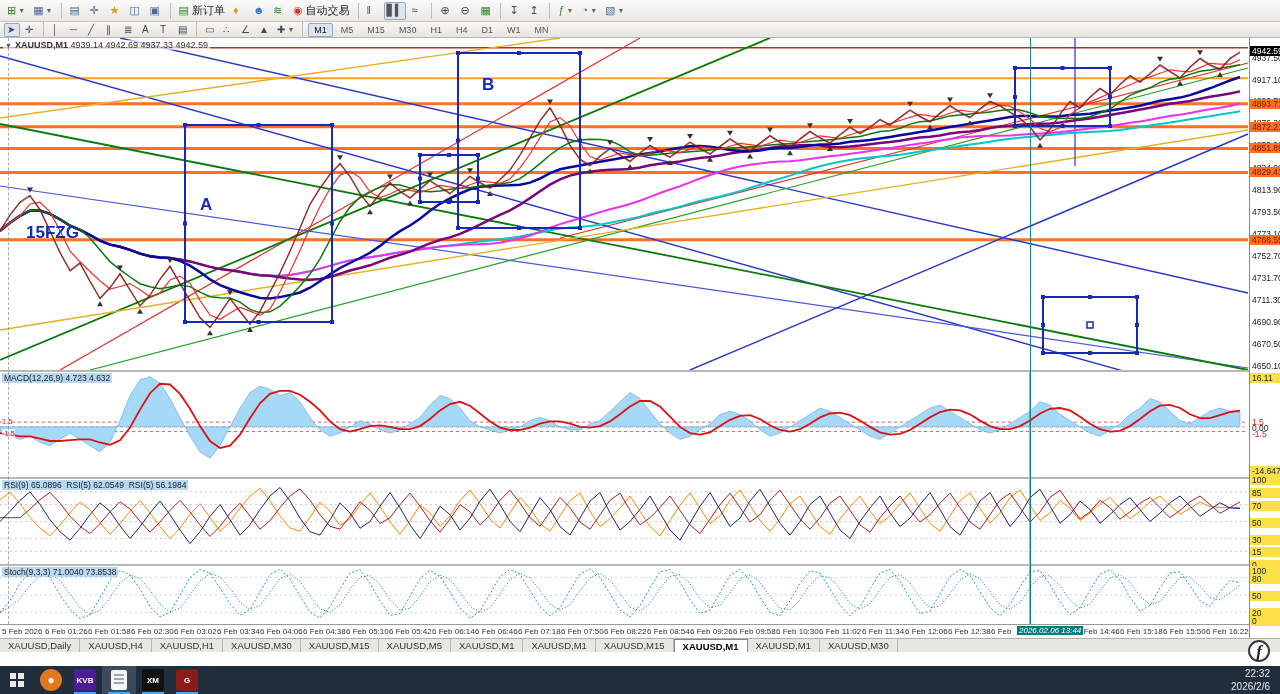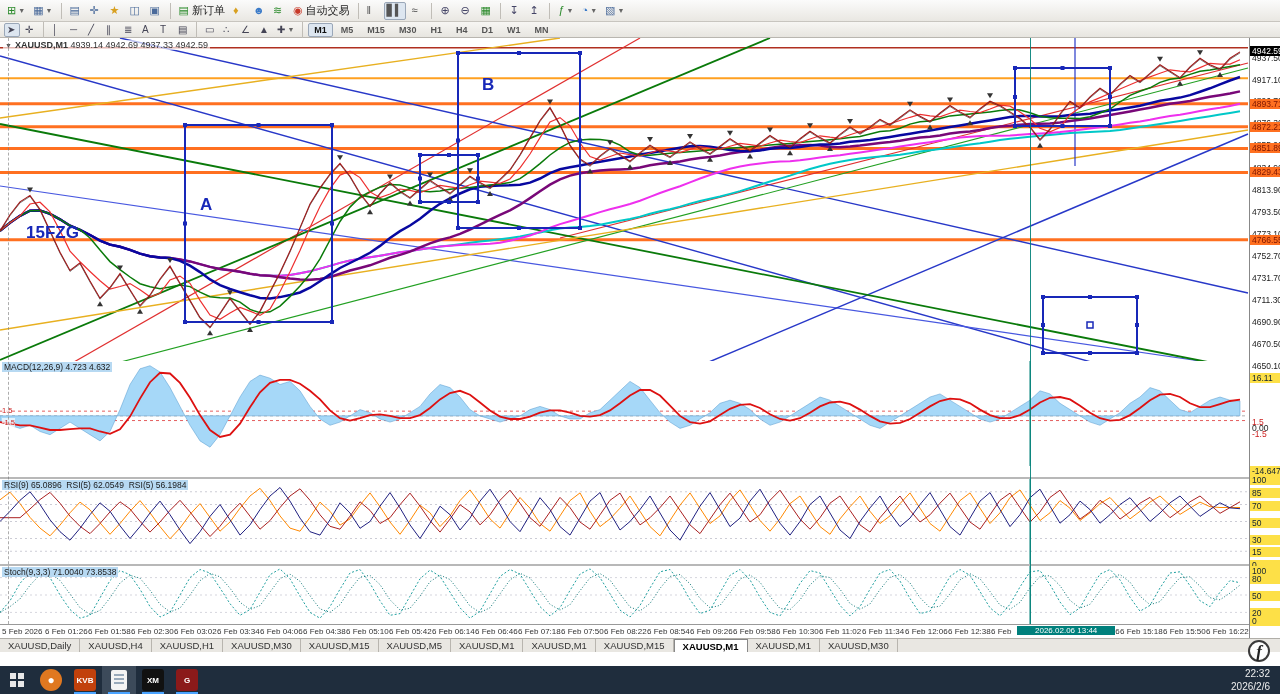--- a/index.html
+++ b/index.html
@@ -7,29 +7,29 @@
 #app { position:relative; width:1280px; height:694px; background:#ffffff; }
 
 
 #tb1 { position:absolute; top:0; left:0; width:1280px; height:22px; background:linear-gradient(#fbfbfb,#e9e7e2); border-bottom:1px solid #c8c5bf; display:flex; align-items:center; padding-left:3px; }
 #tb2 { position:absolute; top:22px; left:0; width:1280px; height:16px; background:linear-gradient(#f7f6f3,#e7e5e0); border-bottom:1px solid #b9b6b0; display:flex; align-items:center; padding-left:3px; }
 .tbtn { display:flex; align-items:center; height:18px; min-width:18px; padding:0 2px; margin:0 1px; font-size:11px; color:#444; border:1px solid transparent; border-radius:2px; cursor:default; }
 .tbtn .g { font-size:11px; line-height:1; }
 .tbtn .lbl { font-size:11px; margin-left:3px; color:#222; }
 .tbtn .dd { font-size:7px; color:#666; margin-left:2px; }
 .tsep { width:1px; height:16px; background:#c0bdb7; margin:0 4px; }
-.tfbtn { font-size:9px; color:#555; padding:1px 5px; margin:0 1px; border:1px solid transparent; border-radius:2px;font-weight:bold; }
+.tfbtn { font-size:9px; color:#555; padding:1px 5px; margin:0 1px; border:1px solid transparent; border-radius:2px; }
 .tfbtn.active { border-color:#9aa7b8; background:#dde6f0; color:#111; }
 .tool2 { height:14px; min-width:16px; font-size:10px; }
 .pressed { border-color:#9aa7b8; background:#dde6f0; }
 
 
 .panel { position:absolute; left:0; background:#fff; overflow:hidden; }
 #main-panel  { top:38px;  height:332px; width:1249px; }
-#macd-panel  { top:361px; height:118px; width:1249px; }
+#macd-panel  { top:372px; height:118px; width:1249px; }
 #rsi-panel   { top:479px; height:85px;  width:1249px; }
 #stoch-panel { top:566px; height:58px;  width:1249px; }
 .sep { position:absolute; left:0; width:1249px; height:2px; background:#b8b8b8; }
 #sep1{top:370px}#sep2{top:477px}#sep3{top:564px}#sep4{top:624px}
 svg { display:block; }
 
 #chart-title { position:absolute; top:2px; left:3px; font-size:9px; color:#333; background:rgba(255,255,255,.65); padding:0 2px; }
 #chart-title .caret { font-size:7px; color:#555; margin-right:3px; }
 .ind-label { position:absolute; top:1px; left:2px; font-size:8.5px; color:#1a1a1a; background:#b7d9f2; padding:0 2px; white-space:pre; }
 .mini-lvl { position:absolute; left:2px; font-size:7.5px; color:#cc2222; background:rgba(255,255,255,.7); }
@@ -39,21 +39,21 @@
 .ptick { position:absolute; left:2px; white-space:nowrap; }
 .pbox { position:absolute; left:0; width:31px; padding-left:2px; white-space:nowrap; }
 .pbox.black { background:#000; color:#fff; }
 .pbox.orange { background:#ff7020; color:#7e1600; }
 .pbox.blue { background:#fde047; color:#123; }
 .pbox.red { color:#cc2222; }
 
 
 #time-axis { position:absolute; top:624px; left:0; width:1249px; height:14px; background:#fff; border-top:1px solid #999; font-size:8px; color:#333; }
 .tlabel { position:absolute; top:2px; white-space:nowrap; }
-.thl { position:absolute; top:1px; background:#00807c; color:#fff; padding:0 18px; font-size:8px; white-space:nowrap; }
+.thl { position:absolute; top:1px; background:#00807c; color:#fff; padding:0 2px; font-size:8px; white-space:nowrap;font-style:italic; }
 
 
 #teal-vline { position:absolute; left:1030px; top:38px; width:1px; height:586px; background:#008078; opacity:.9; }
 #left-dash  { position:absolute; left:8px; top:38px; width:0; height:586px; border-left:1px dashed #777; opacity:.6; }
 
 
 #tab-bar { position:absolute; top:638px; left:0; width:1280px; height:14px; background:#e9e7e2; border-top:1px solid #b0aea8; display:flex; font-size:9.5px; color:#333; }
 .tab { padding:1px 8px 0 8px; border-right:1px solid #b8b5af; white-space:nowrap; }
 .tab.active { background:#fff; font-weight:bold; border:1px solid #888; border-bottom:none; color:#000; }
 
@@ -498,21 +498,21 @@
           <div></div>
           <div></div>
           <div></div>
         </div>
       </div>
     <div id="tk-apps" style="display:flex">
         <div class="tk-slot">
           <div class="tk-app" style="background: rgb(224, 120, 32); border-radius: 50%; font-size: 12px;">●</div>
         </div>
         <div class="tk-slot">
-          <div class="tk-app" style="background: #c2410c;">KVB</div>
+          <div class="tk-app" style="background: #4c1d95;">KVB</div>
           <div class="tk-underline"></div>
         </div>
         <div class="tk-slot active">
           <div id="notepad-icon"></div>
           <div class="tk-underline"></div>
         </div>
         <div class="tk-slot">
           <div class="tk-app" style="background: rgb(17, 17, 17);">XM</div>
           <div class="tk-underline"></div>
         </div>

